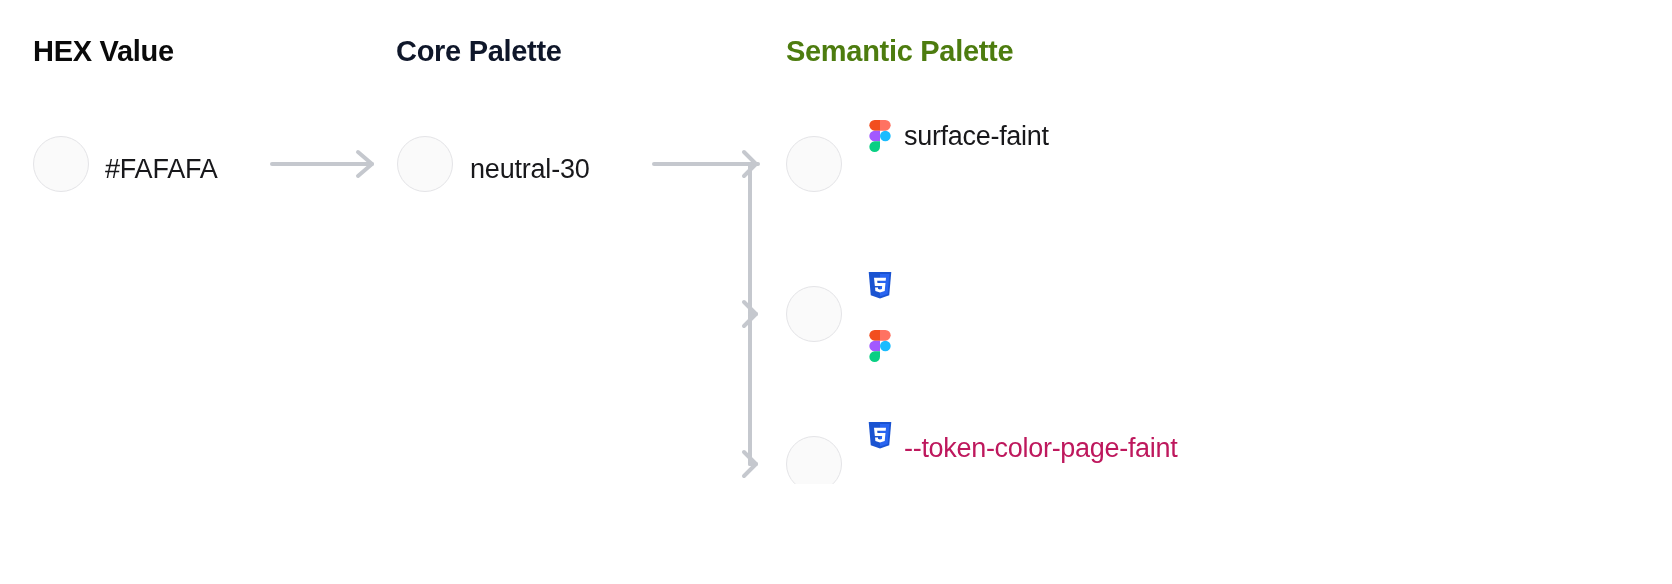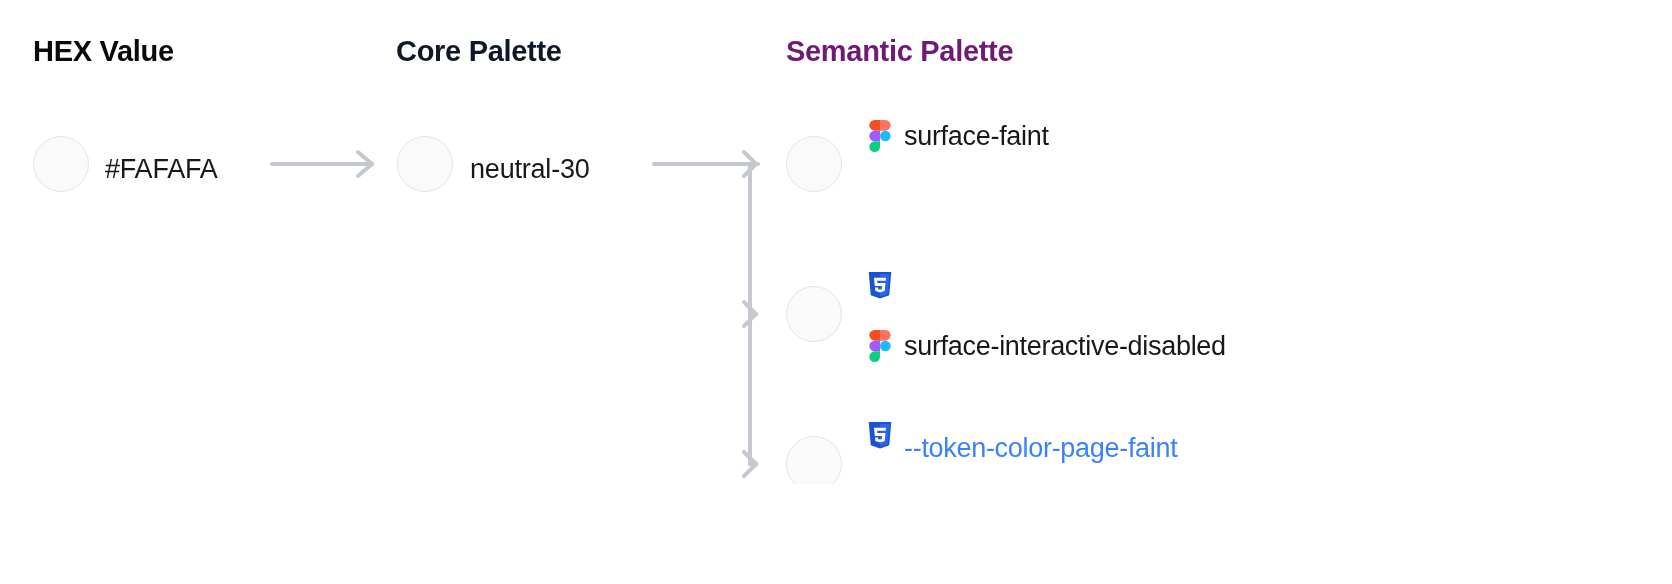--- a/index.html
+++ b/index.html
@@ -98,21 +98,21 @@
   }
   .icon-slot svg { display: block; }
 </style>
 </head>
 <body>
 
 <div id="diagram" style="background: rgb(255, 255, 255);">
 
   <div class="col-heading" id="heading-hex" style="color: rgb(10, 10, 10);">HEX Value</div>
   <div class="col-heading" id="heading-core" style="color: #0f172a;">Core Palette</div>
-  <div class="col-heading" id="heading-sem" style="color: #701a75;">Semantic Palette</div>
+  <div class="col-heading" id="heading-sem" style="color: #4d7c0f;">Semantic Palette</div>
 
   <svg id="connectors" viewBox="0 0 1672 584">
     <g id="connector-group" fill="none" stroke="#c5c8ce" stroke-width="4" stroke-linecap="round" stroke-linejoin="round">
 
       <path d="M 272 164 L 372 164"></path>
       <path d="M 358 152 L 372 164 L 358 176"></path>
 
       <path d="M 654 164 L 750 164"></path>
       <path d="M 750 164 L 750 464"></path>
 
@@ -165,30 +165,29 @@
     <div class="token-line">
       <span class="icon-slot">
         <svg width="22" height="32" viewBox="0 0 16 24" aria-hidden="true">
           <path d="M4 0 H8 V8 H4 A4 4 0 0 1 4 0 Z" fill="#F24E1E"></path>
           <path d="M8 0 H12 A4 4 0 0 1 12 8 H8 Z" fill="#FF7262"></path>
           <path d="M4 8 H8 V16 H4 A4 4 0 0 1 4 8 Z" fill="#A259FF"></path>
           <circle cx="12" cy="12" r="4" fill="#1ABCFE"></circle>
           <path d="M4 16 H8 V20 A4 4 0 1 1 4 16 Z" fill="#0ACF83"></path>
         </svg>
       </span>
-      <span class="token-text" style="color: rgb(24, 24, 27);">surface-interactive-disabled</span>
     </div>
   </div>
 
   <div class="token-row" id="token-row-2" style="top:418px;">
     <div class="token-line">
       <span class="icon-slot">
         <svg width="26" height="29" viewBox="0 0 24 27" aria-hidden="true">
           <path d="M1.5 0 L22.5 0 L20.6 21.6 L12 24.6 L3.4 21.6 Z" fill="#1A53D1"></path>
           <path d="M12 1.9 L20.8 1.9 L19.1 20.5 L12 22.9 Z" fill="#2965F1"></path>
           <path d="M6.4 5.4 L17.6 5.4 L17.3 8.1 L9.4 8.1 L9.6 10.3 L17.1 10.3 L16.4 17.8 L12 19.2 L7.7 17.8 L7.4 14.4 L10.1 14.4 L10.3 15.9 L12 16.4 L13.8 15.9 L14 13.1 L7.2 13.1 Z" fill="#FFFFFF"></path>
         </svg>
       </span>
-      <span class="token-text" style="color: #3b82f6; margin-top: 24px;">--token-color-page-faint</span>
+      <span class="token-text" style="color: #be185d; margin-top: 24px;">--token-color-page-faint</span>
     </div>
   </div>
 
 </div>
 
 </body></html>

